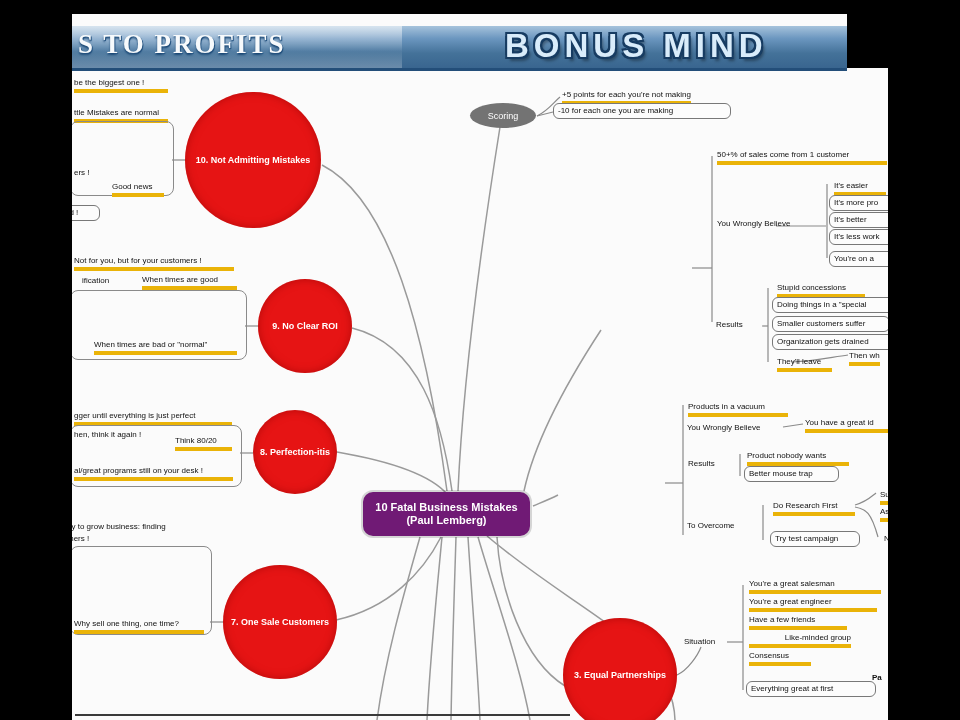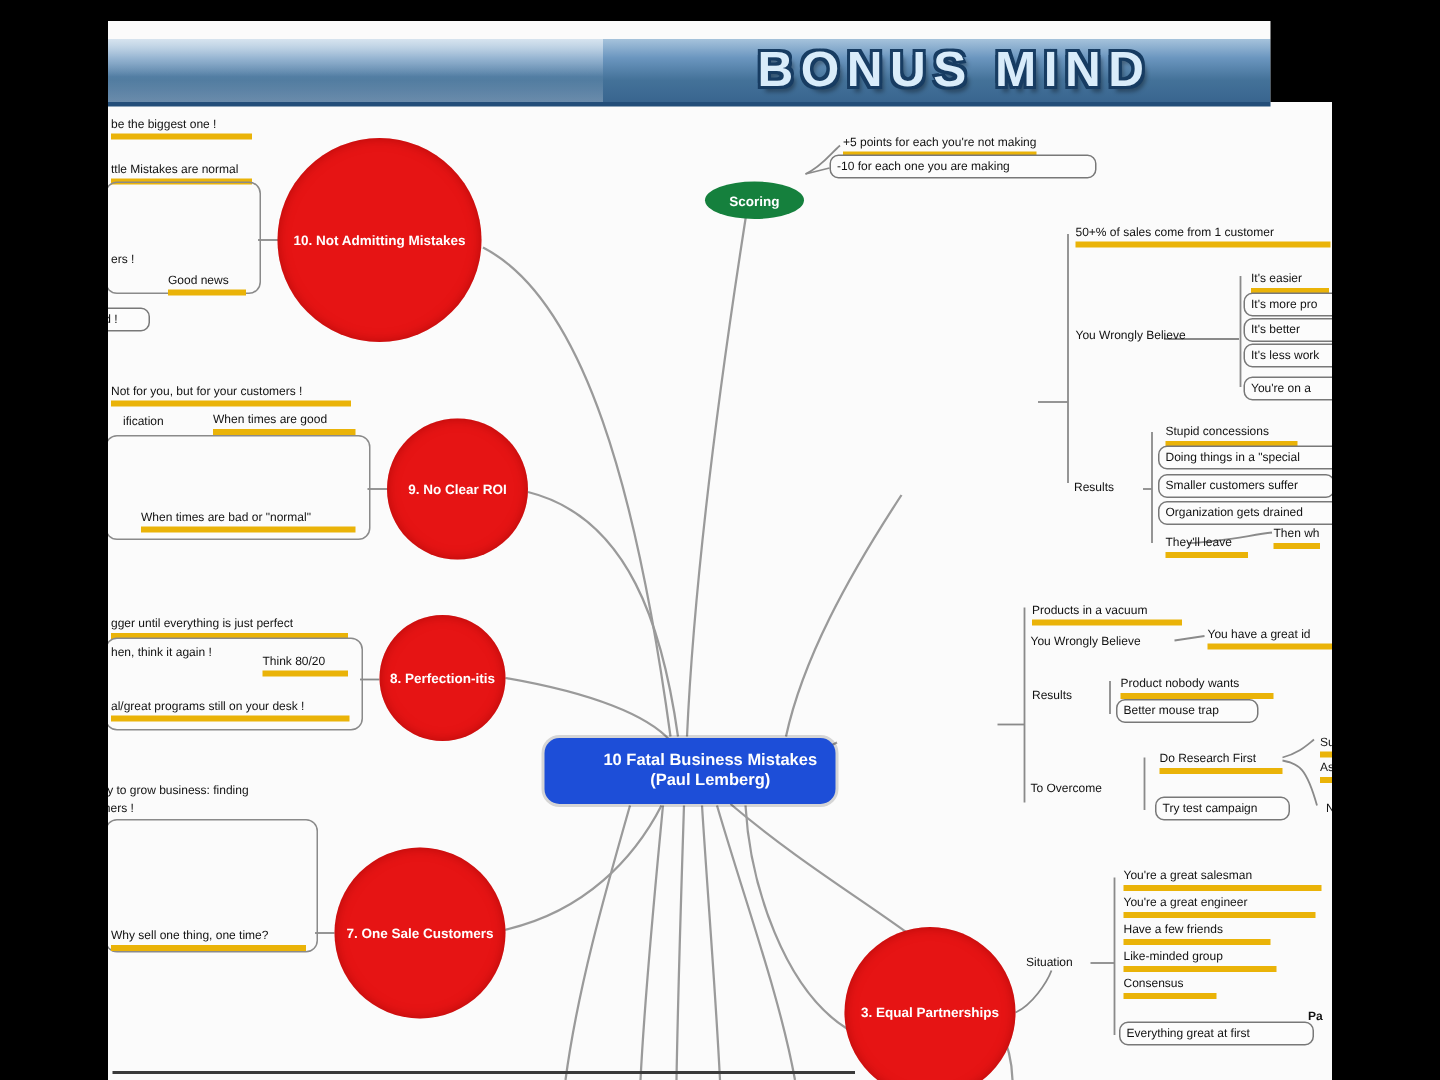--- a/index.html
+++ b/index.html
@@ -29,37 +29,38 @@
   
   .t{position:absolute;font-size:8px;line-height:10px;white-space:nowrap;z-index:2;color:#111;}
   .u{border-bottom:4px solid #eab308;padding-bottom:1px;}
   .bx{position:absolute;border:1px solid #787878;border-radius:6px;background:#fcfcfc;z-index:2;
       font-size:8px;line-height:10px;white-space:nowrap;padding:2px 4px;color:#111;}
   .frame{position:absolute;border:1px solid #8a8a8a;border-radius:8px;background:transparent;z-index:2;}
   .circle{position:absolute;border-radius:50%;background:#e61414;z-index:3;display:flex;
           align-items:center;justify-content:center;text-align:center;color:#fff;font-weight:bold;
           font-size:9px;line-height:10px;padding:4px;box-sizing:border-box;
           box-shadow:inset 0 0 8px rgba(140,0,0,.55);}
-  .center-node{position:absolute;left:363px;top:492px;width:167px;height:44px;background:#1d4ed8;
+  .center-node{position:absolute;left:363px;top:492px;width:167px;height:44px;background:#701a75;
           border-radius:10px;z-index:3;color:#fff;font-weight:bold;font-size:11px;line-height:13px;
           display:flex;flex-direction:column;align-items:center;justify-content:center;text-align:center;
-          box-shadow:0 0 0 2px rgba(0,0,0,.15);padding-left:27px;}
-  .oval{position:absolute;left:470px;top:121px;width:66px;height:25px;background:#15803d;border-radius:50%;
-          z-index:3;color:#fff;font-weight:bold;font-size:9px;display:flex;align-items:center;justify-content:center;}
+          box-shadow:0 0 0 2px rgba(0,0,0,.15);}
+  .oval{position:absolute;left:470px;top:103px;width:66px;height:25px;background:#737373;border-radius:50%;
+          z-index:3;color:#fff;font-weight:normal;font-size:9px;display:flex;align-items:center;justify-content:center;}
   svg.lines{position:absolute;left:0;top:0;z-index:1;}
 </style>
 </head>
 <body>
 
 <div id="stage">
 
   <div class="abs doc"></div>
 
   <div class="abs banner"></div>
   <div class="abs banner-glow"></div>
+  <div class="abs banner-left">S TO PROFITS</div>
   <div class="abs banner-right">BONUS MIND</div>
 
   <svg class="lines" width="960" height="720">
     <g stroke="#9a9a9a" stroke-width="1.5" fill="none">
       <path d="M322,165 C390,200 425,330 447,491"></path>
       <path d="M500,127 C482,240 463,380 458,491"></path>
       <path d="M352,328 C420,345 442,420 452,491"></path>
       <path d="M337,452 C395,462 432,477 447,494"></path>
       <path d="M336,620 C390,608 423,572 441,537"></path>
       <path d="M601,330 C565,385 535,440 524,491"></path>
@@ -163,21 +164,21 @@
   <div class="t u" style="left:880px;top:490px;">Su</div>
   <div class="t u" style="left:880px;top:507px;">As</div>
   <div class="bx" style="left:770px;top:531px;width:80px;">Try test campaign</div>
   <div class="t" style="left:884px;top:534px;">N</div>
 
   <div class="circle" style="left:563px;top:618px;width:114px;height:114px;">3. Equal Partnerships</div>
   <div class="t" style="left:684px;top:637px;">Situation</div>
   <div class="t u" style="left:749px;top:579px;width:132px;">You're a great salesman</div>
   <div class="t u" style="left:749px;top:597px;width:128px;">You're a great engineer</div>
   <div class="t u" style="left:749px;top:615px;width:98px;">Have a few friends</div>
-  <div class="t u" style="left:749px;top:633px;width:102px;">Like-minded group</div>
+  <div class="t u" style="left:749px;top:633px;width:102px;text-align:right;">Like-minded group</div>
   <div class="t u" style="left:749px;top:651px;width:62px;">Consensus</div>
   <div class="bx" style="left:746px;top:681px;width:120px;">Everything great at first</div>
   <div class="t" style="left:872px;top:673px;font-weight:bold;">Pa</div>
 
   <div class="abs bar" style="left:0;top:0;width:72px;height:720px;"></div>
   <div class="abs bar" style="left:888px;top:0;width:72px;height:720px;"></div>
   <div class="abs bar" style="left:847px;top:0;width:113px;height:68px;"></div>
   <div class="abs bar" style="left:0;top:0;width:960px;height:14px;"></div>
 
 

